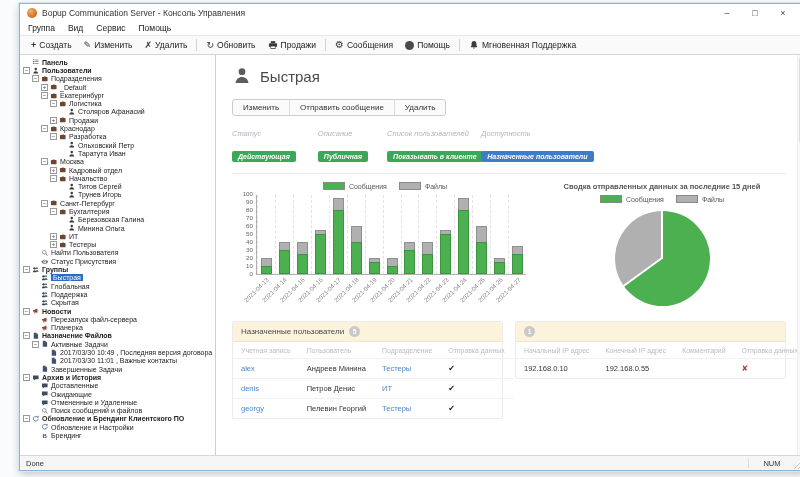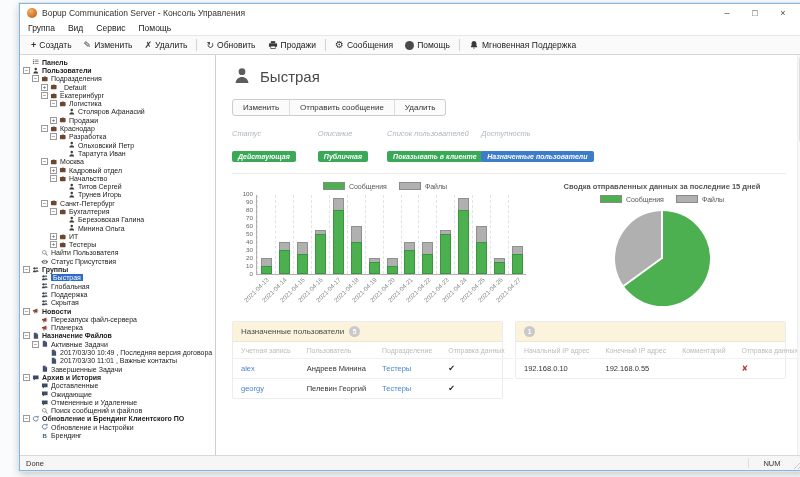--- a/index.html
+++ b/index.html
@@ -738,20 +738,26 @@
                   </tr>
                 </thead>
                 <tbody>
                   <tr>
                     <td class="link">alex</td>
                     <td>Андреев Минина</td>
                     <td class="link">Тестеры</td>
                     <td><span class="mark-check">✔</span></td>
                   </tr>
                   <tr>
+                    <td class="link">denis</td>
+                    <td>Петров Денис</td>
+                    <td class="link">ИТ</td>
+                    <td><span class="mark-check">✔</span></td>
+                  </tr>
+                  <tr>
                     <td class="link">georgy</td>
                     <td>Пелевин Георгий</td>
                     <td class="link">Тестеры</td>
                     <td><span class="mark-check">✔</span></td>
                   </tr>
                 </tbody>
               </table>
             </div>
             <div class="panel">
               <div class="phead">

